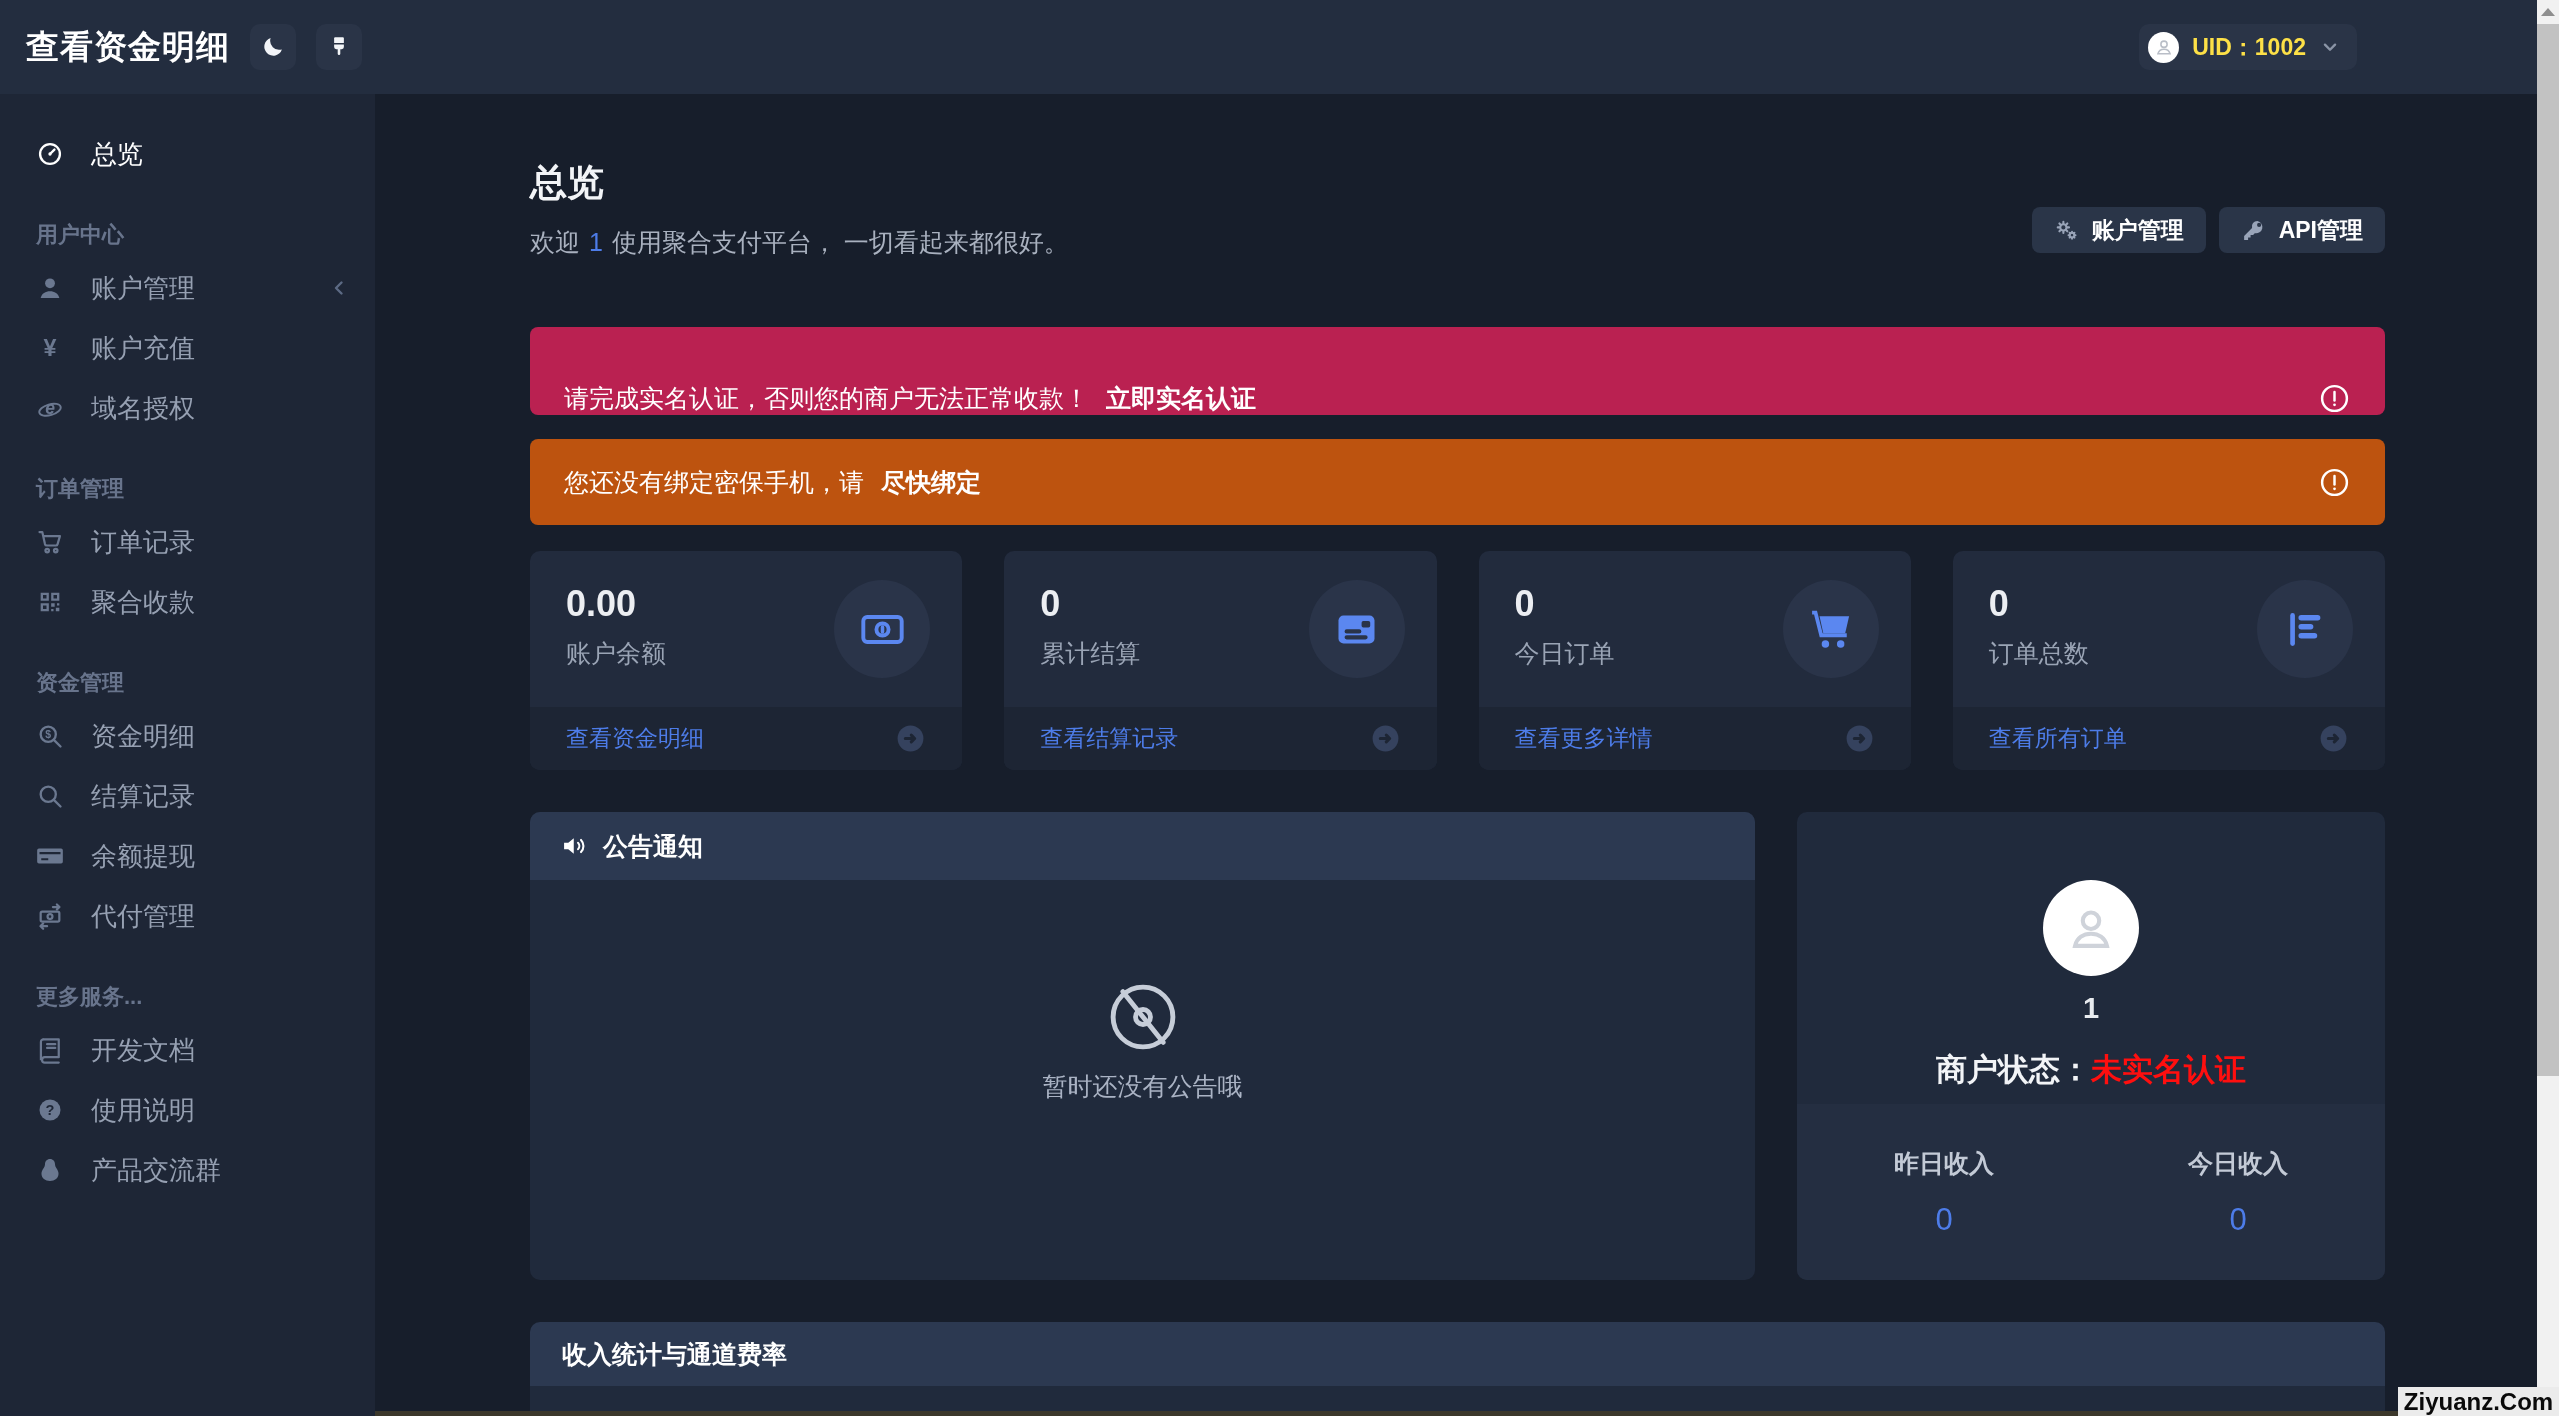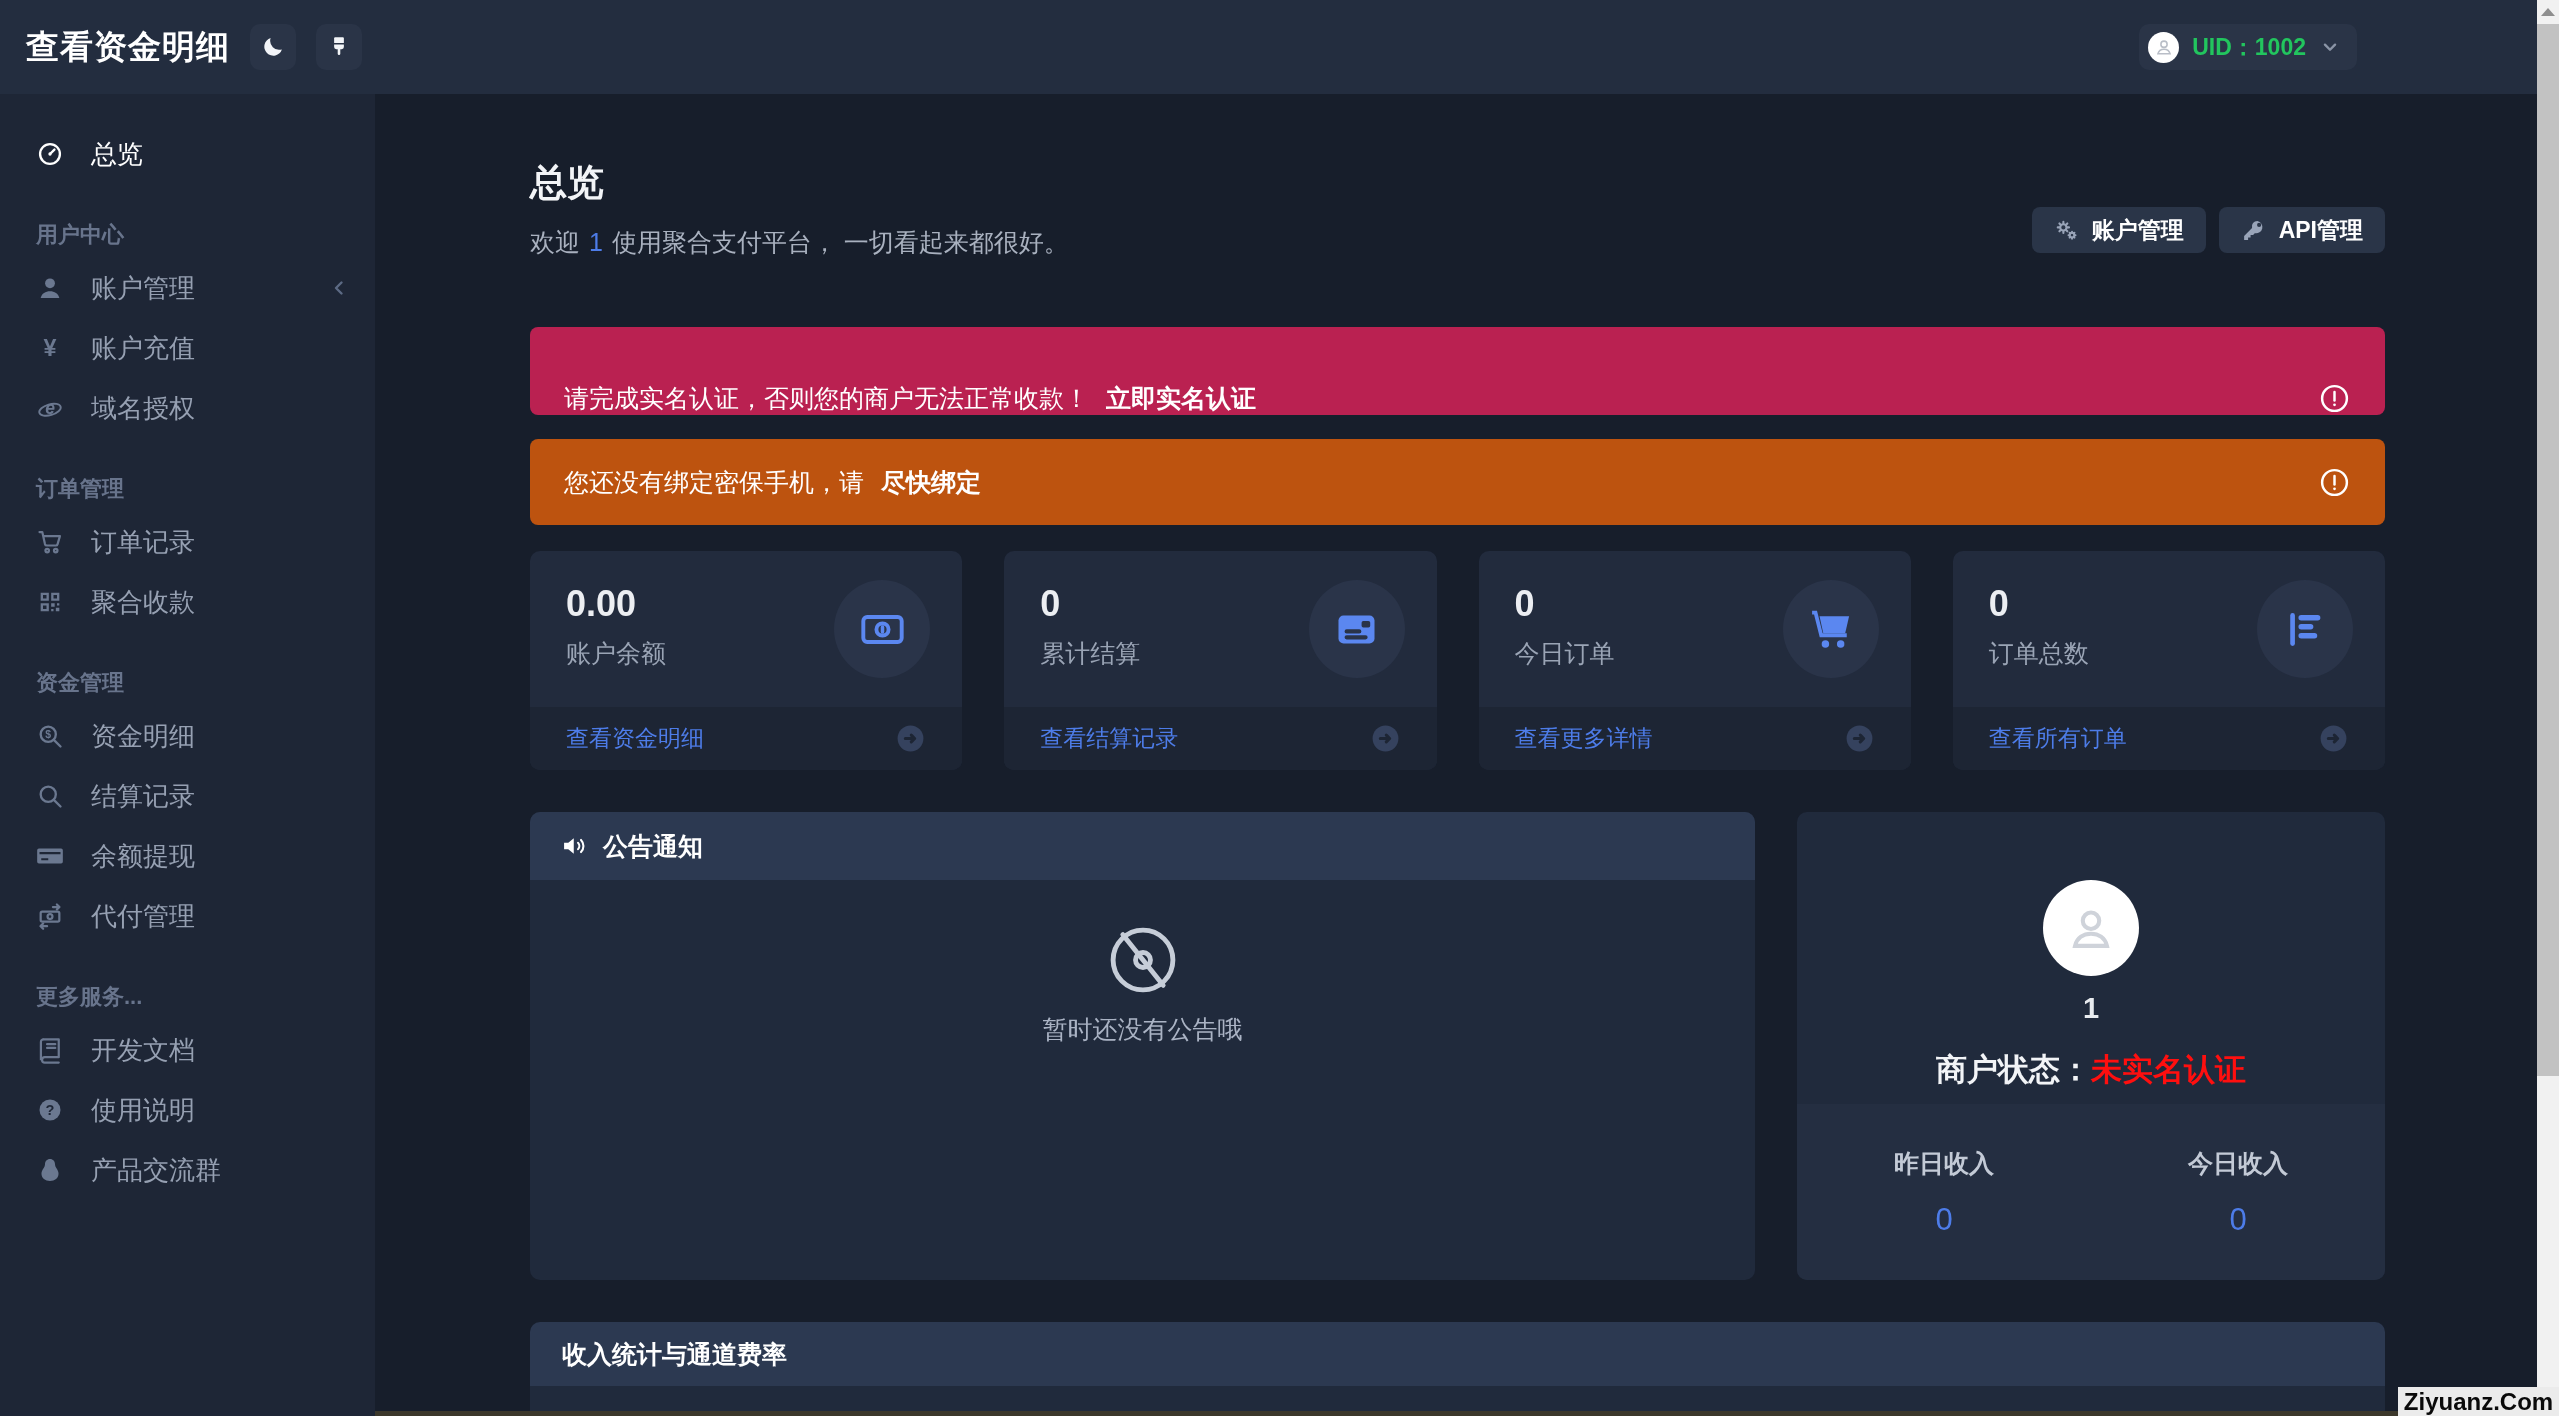--- a/index.html
+++ b/index.html
@@ -18,21 +18,21 @@
   .logo { font-size:33px; font-weight:bold; color:#fff; letter-spacing:1px; }
   .icon-btn { width:46px; height:46px; border-radius:10px; background:#2a3447; color:#f2f4f8;
               display:flex; align-items:center; justify-content:center; margin-left:20px; cursor:pointer; }
   .icon-btn:first-of-type { margin-left:58px; }
   .icon-btn svg { width:26px; height:26px; }
   .user-pill { margin-left:auto; margin-right:154px; height:46px; background:#2a3447; border-radius:10px;
                display:flex; align-items:center; gap:13px; padding:0 16px 0 9px; cursor:pointer; }
   .avatar-sm { width:31px; height:31px; border-radius:50%; background:#fff;
                display:flex; align-items:center; justify-content:center; color:#b9bec7; }
   .avatar-sm svg { width:22px; height:22px; }
-  .uid-text { color:#22c55e; font-size:23px; font-weight:bold; }
+  .uid-text { color:#fde047; font-size:23px; font-weight:bold; }
   .user-pill .chev { color:#8a94a6; } .user-pill .chev svg { width:22px; height:22px; }
 
   
   .sidebar { position:absolute; left:0; top:94px; width:375px; height:1322px; background:#1e2636; padding-top:30px; }
   .side-item { display:flex; align-items:center; height:60px; padding:0 36px; gap:27px;
                color:#96a0b2; font-size:26px; position:relative; cursor:pointer; }
   .side-item .si { width:28px; height:28px; color:#6b7890; flex:none; display:flex; align-items:center; justify-content:center; }
   .side-item .si svg { width:28px; height:28px; }
   .side-item.active { color:#fff; }
   .side-item.active .si { color:#fff; }
@@ -72,21 +72,21 @@
   .stat-foot { height:63px; background:#1d2534; display:flex; align-items:center; padding:0 36px; }
   .stat-link { color:#4d7ce8; font-size:23px; cursor:pointer; }
   .stat-foot .arrow { margin-left:auto; } .stat-foot .arrow svg { width:31px; height:31px; }
 
   
   .row2 { margin-top:42px; display:flex; gap:42px; height:468px; }
   .panel-head { height:68px; background:#2c3951; display:flex; align-items:center; gap:15px;
                 padding:0 30px; color:#fff; font-weight:bold; font-size:25px; }
   .panel-head svg { width:28px; height:28px; }
   .announce { width:1225px; border-radius:10px; overflow:hidden; background:#202a3c; }
-  .announce-body { height:400px; display:flex; flex-direction:column; align-items:center; padding-top:41px; }
+  .announce-body { height:400px; display:flex; flex-direction:column; align-items:center; padding-top:98px; }
   .empty-icon { color:#c6cdd8; } .empty-icon svg { width:78px; height:78px; }
   .empty-text { margin-top:14px; font-size:25px; color:#aab3c4; }
 
   .merchant { flex:1; border-radius:10px; background:#202a3c; overflow:hidden;
               display:flex; flex-direction:column; align-items:center; }
   .m-avatar { margin-top:68px; width:96px; height:96px; border-radius:50%; background:#fff;
               display:flex; align-items:center; justify-content:center; color:#cfd3da; }
   .m-avatar svg { width:58px; height:58px; }
   .m-uid { margin-top:16px; font-size:29px; font-weight:bold; color:#e8ebef; }
   .m-status { margin-top:24px; font-size:31px; font-weight:bold; color:#f2f4f7; }

